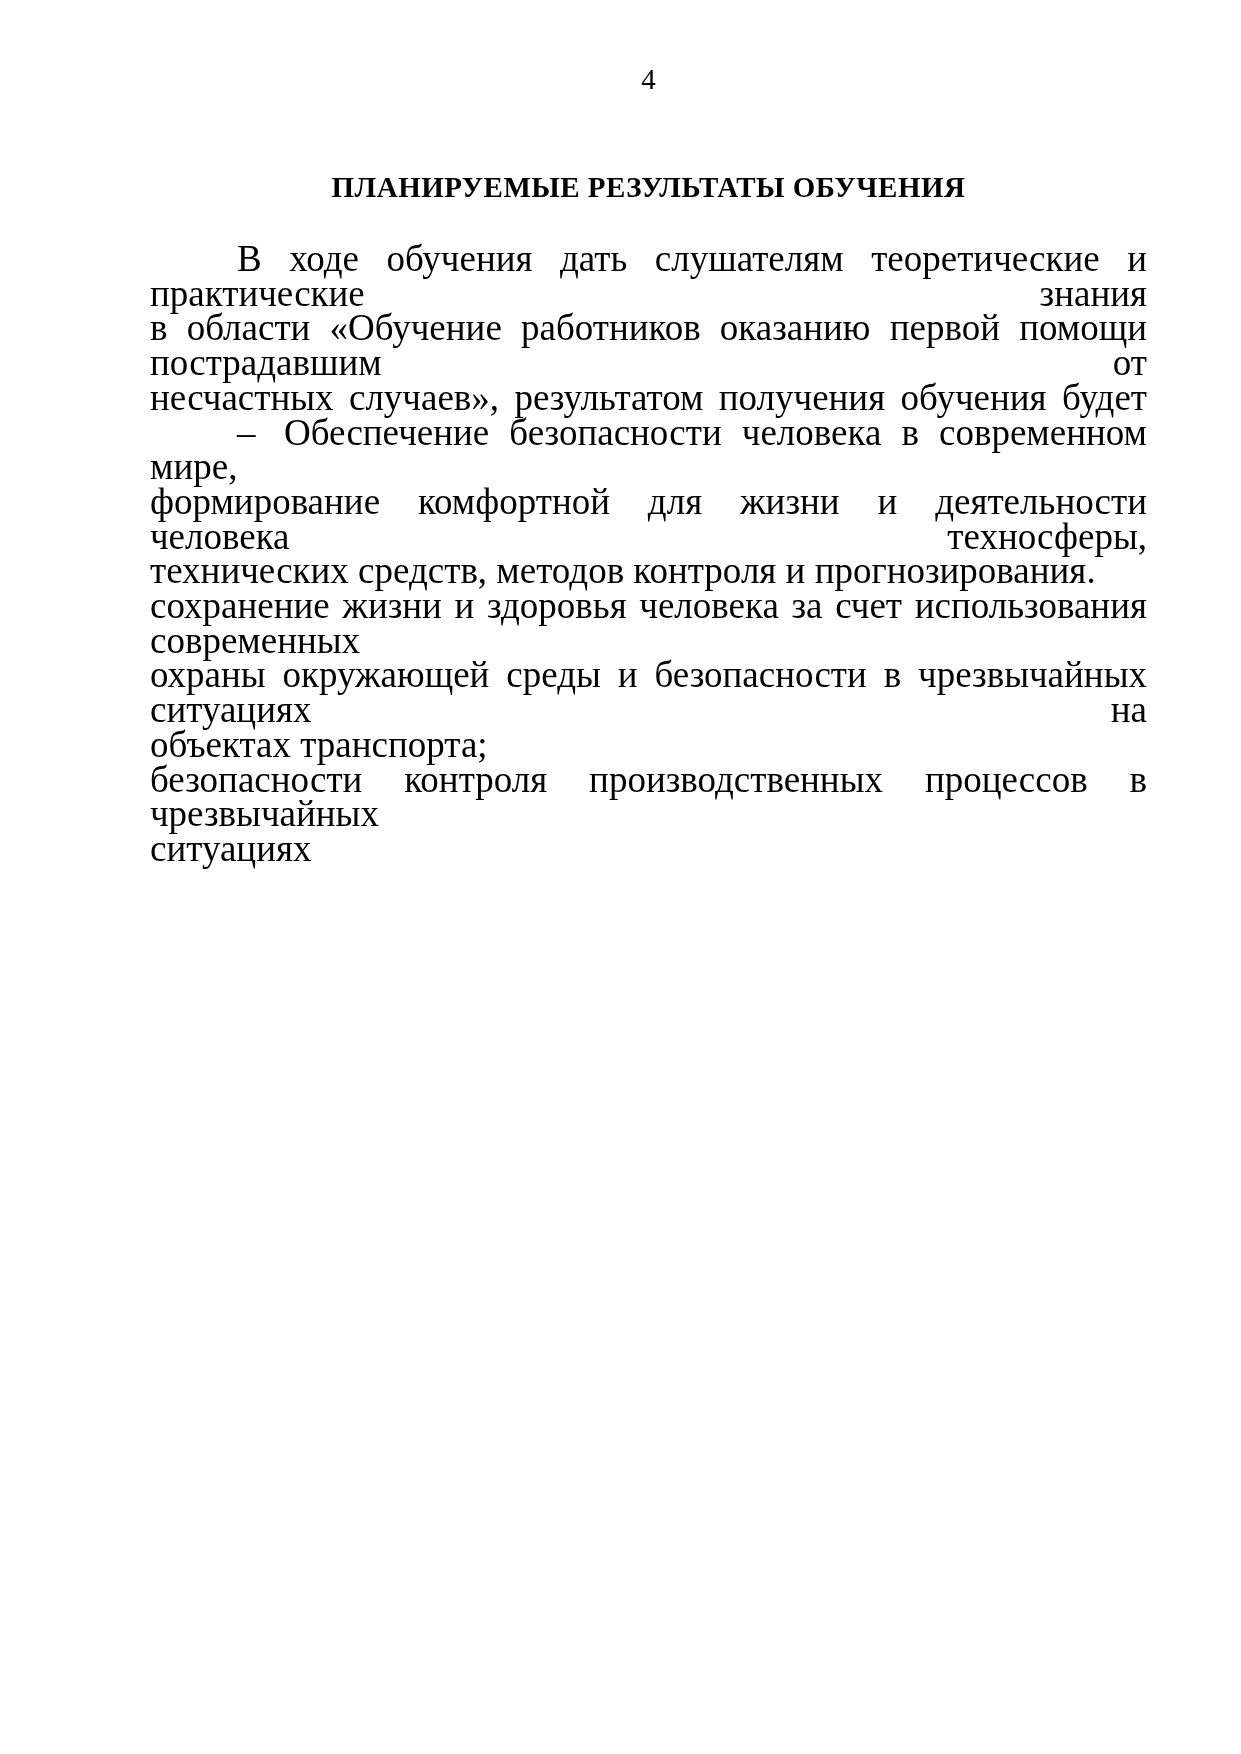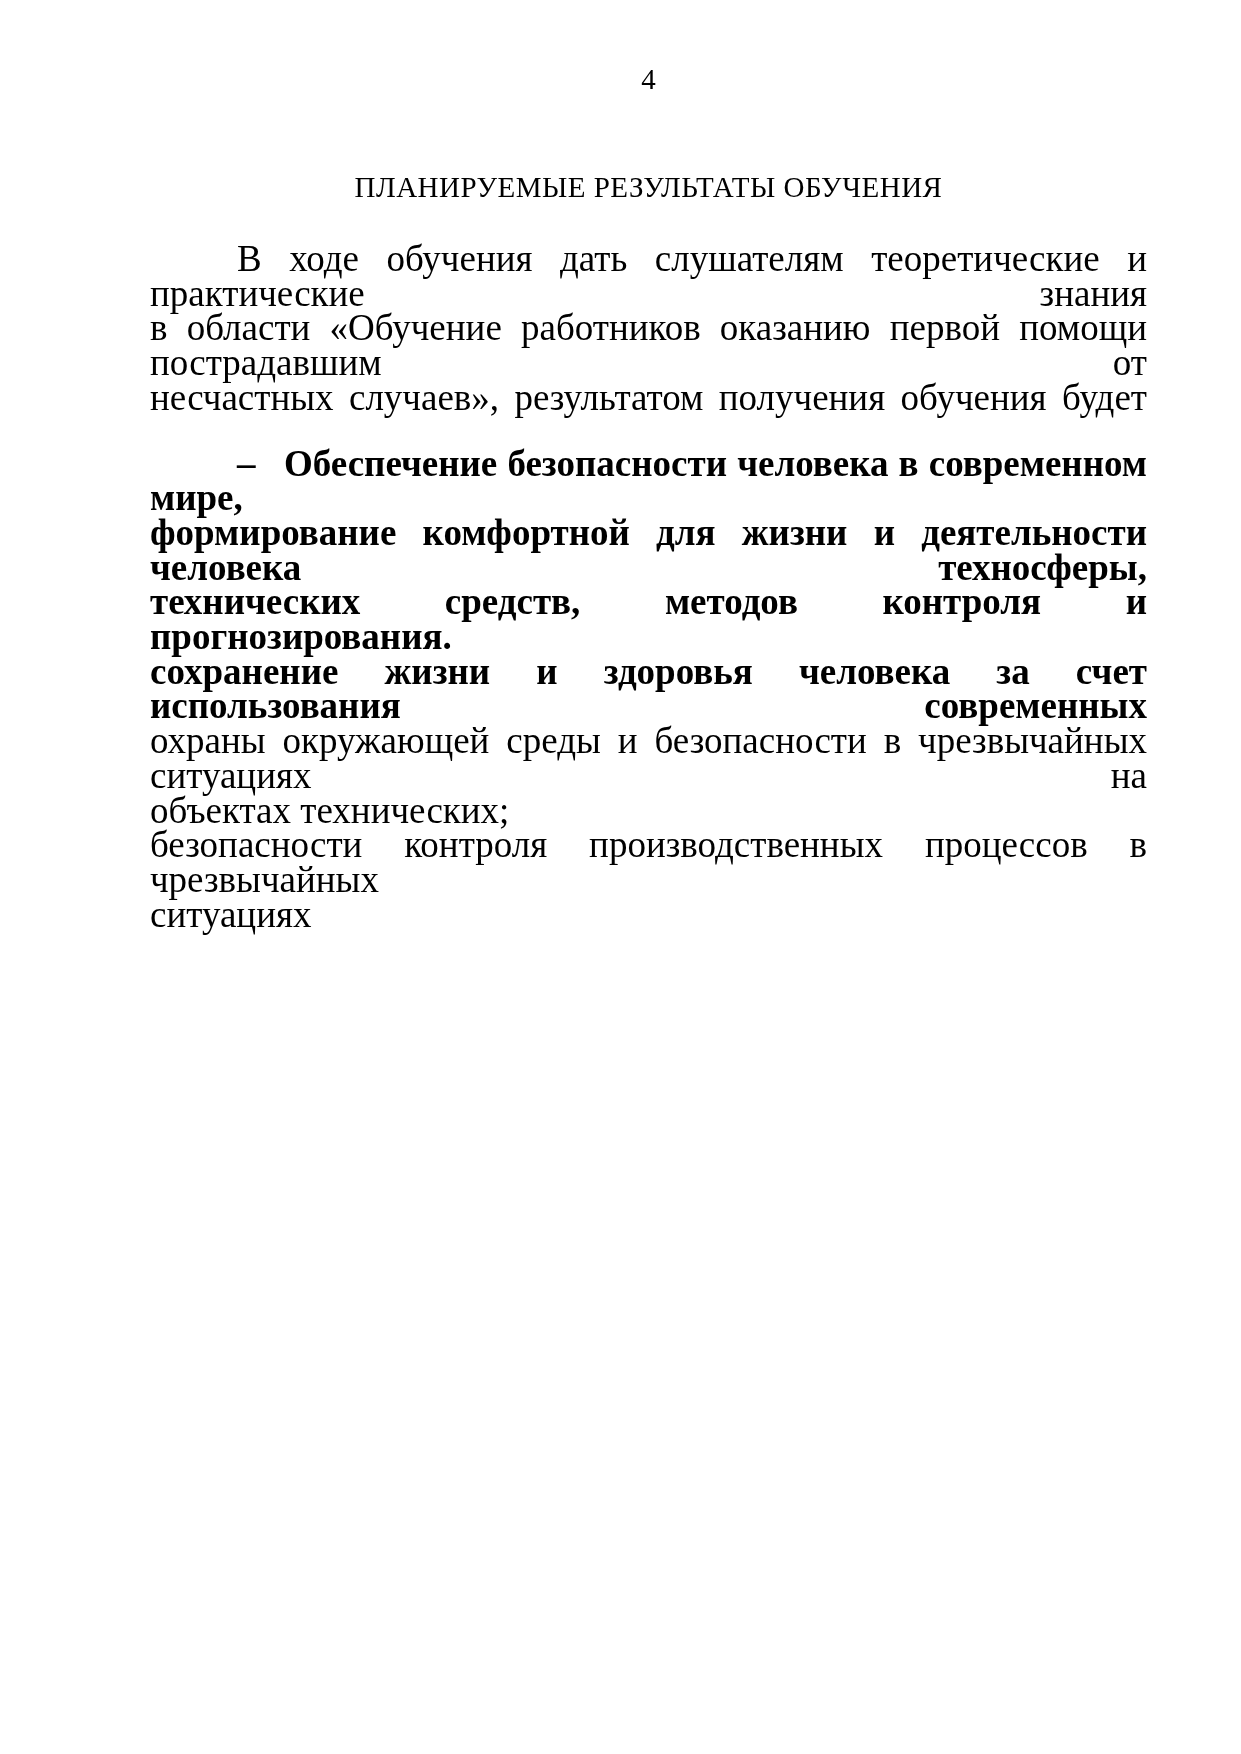--- a/index.html
+++ b/index.html
@@ -20,32 +20,30 @@
   }
   .page-number {
     font-size: 29px;
     line-height: 35px;
     text-align: center;
   }
   .heading {
     margin-top: 73px;
     font-size: 29px;
     line-height: 35px;
-    font-weight: normal;
+    font-weight: bold;
     text-align: center;
     letter-spacing: 0.5px;
   }
   .content {
     margin-top: 37px;
     font-size: 37px;
     line-height: 34.7px;
   }
   .paragraph.gap-before {
-    margin-top: 31px;
-    font-weight: bold;
   }
   .line {
     text-align: justify;
     text-align-last: justify;
     -moz-text-align-last: justify;
   }
   .line.last {
     text-align-last: left;
     -moz-text-align-last: left;
   }
@@ -71,20 +69,20 @@
         <div class="line">несчастных случаев», результатом получения обучения будет</div>
       </div>
       <div class="paragraph gap-before">
         <div class="line first"><span class="dash">–</span>Обеспечение безопасности человека в современном мире,</div>
         <div class="line">формирование комфортной для жизни и деятельности человека техносферы,</div>
         <div class="line last">технических средств, методов контроля и прогнозирования.</div>
         <div class="line">сохранение жизни и здоровья человека за счет использования современных</div>
       </div>
       <div class="paragraph">
         <div class="line">охраны окружающей среды и безопасности в чрезвычайных ситуациях на</div>
-        <div class="line last">объектах технических;</div>
+        <div class="line last">объектах транспорта;</div>
       </div>
       <div class="paragraph">
         <div class="line">безопасности контроля производственных процессов в чрезвычайных</div>
         <div class="line last">ситуациях</div>
       </div>
     </div>
 </div>
 
 </body></html>

